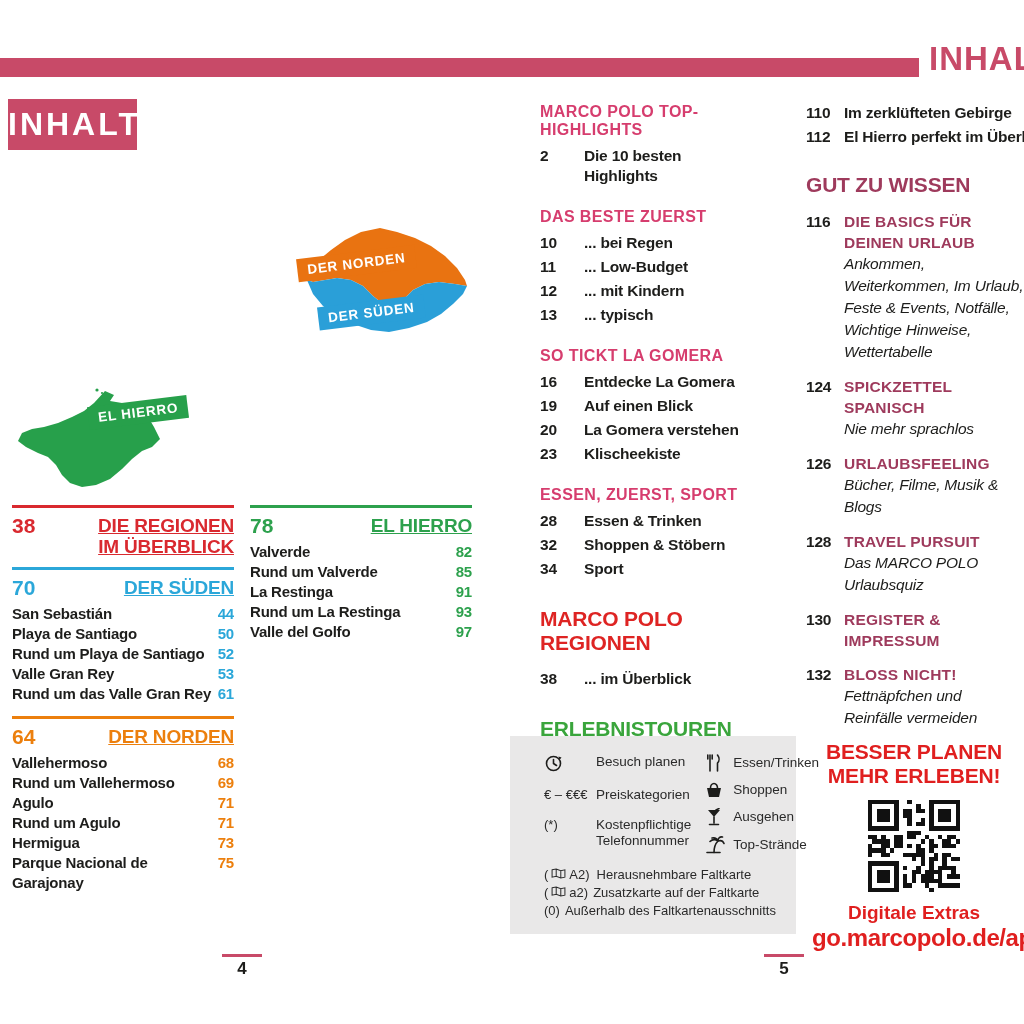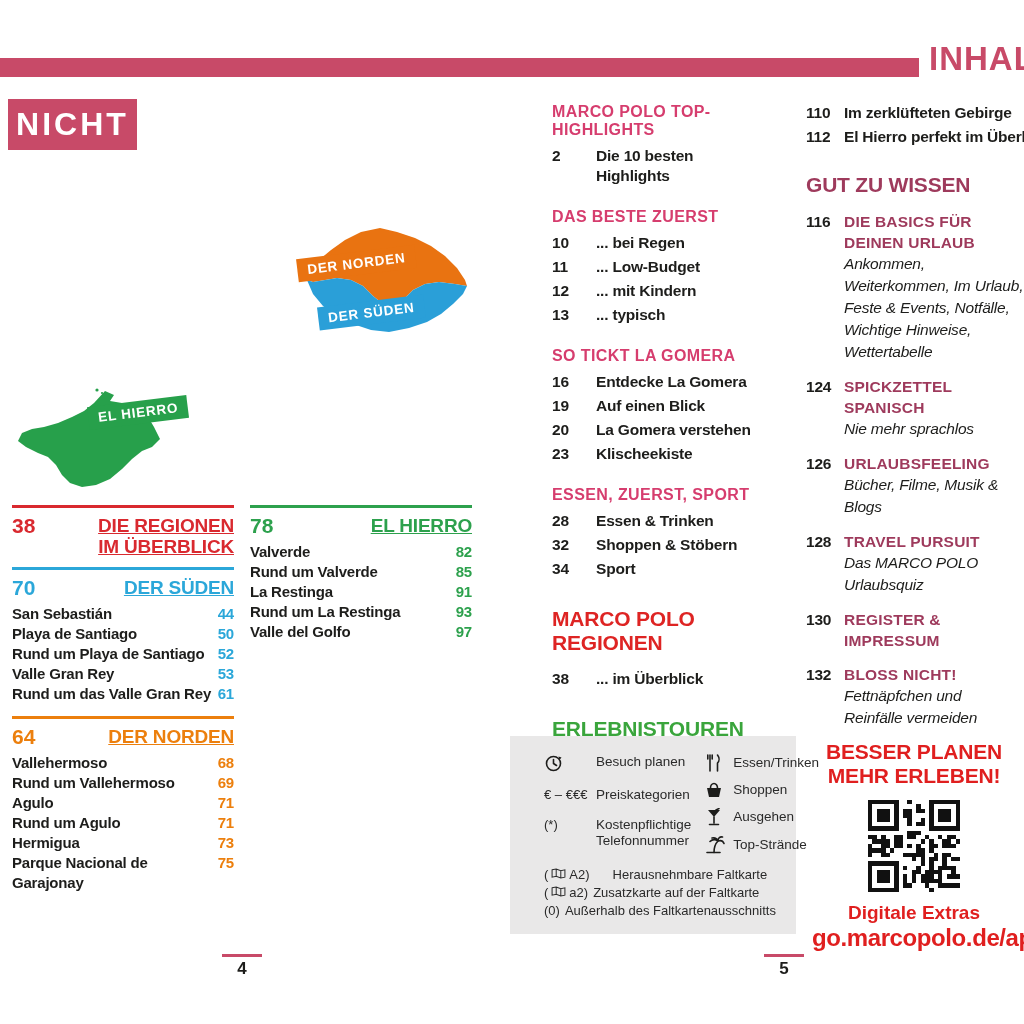--- a/index.html
+++ b/index.html
@@ -21,21 +21,21 @@
   svg.island{position:absolute;}
   .map-tag{position:absolute;color:#fff;font-weight:700;font-size:13.5px;letter-spacing:.8px;
     padding:4px 10px;transform:rotate(-7deg);white-space:nowrap;}
   .tag-norden{left:297px;top:252px;background:var(--orange-island);}
   .tag-sueden{left:318px;top:301px;background:var(--blue-island);}
   .tag-hierro{left:88px;top:401px;background:var(--green-island);}
 
   .col{position:absolute;}
   .col-left{left:12px;top:505px;width:222px;}
   .col-mid2{left:250px;top:505px;width:222px;}
-  .col-mid{left:552px;top:103px;width:208px;}
+  .col-mid{left:540px;top:103px;width:208px;}
   .col-right{left:806px;top:103px;width:218px;}
 
   .rule{height:3px;width:100%;margin-bottom:7px;}
   .rule-red{background:var(--red);}
   .rule-blue{background:var(--blue);margin-top:10px;}
   .rule-orange{background:var(--orange);margin-top:12px;}
   .rule-green{background:var(--green);}
 
   .sec-head{display:flex;justify-content:space-between;align-items:flex-start;margin-bottom:6px;}
   .sec-head .n{font-size:21px;font-weight:700;line-height:21px;}
@@ -90,21 +90,21 @@
   .ico{stroke:#1d1d1b;fill:none;stroke-width:1.6;stroke-linecap:round;stroke-linejoin:round;}
   .ico-fill{fill:#1d1d1b;stroke:none;}
 </style>
 </head>
 <body>
 
 <div class="page">
 
   <div class="topbar"></div>
   <div class="tab-label">INHALT I</div>
-  <div class="title-block">NICHT</div>
+  <div class="title-block">INHALT</div>
 
   <svg class="island" style="left:285px;top:224px" width="190" height="112" viewBox="0 0 190 112">
     <path fill="var(--orange-island)" d="M95,4 L112,8 L130,14 L146,22 L160,32 L172,44 L180,56 L182,62
       L170,60 L154,58 L140,60 L128,66 L118,76 L108,82 L98,80 L88,72 L78,62 L66,56 L52,54 L40,56 L28,58 L22,56
       L26,46 L34,36 L46,26 L60,16 L76,8 Z"></path>
     <path fill="var(--blue-island)" d="M22,56 L28,58 L40,56 L52,54 L66,56 L78,62 L88,72 L98,80 L108,82
       L118,76 L128,66 L140,60 L154,58 L170,60 L182,62 L178,70 L168,80 L156,90 L142,98 L124,104 L104,108
       L86,106 L68,100 L52,92 L38,82 L28,70 Z"></path>
   </svg>
   <div class="map-tag tag-norden">DER NORDEN</div>
@@ -385,21 +385,21 @@
         <span class="lg-label">Top-Strände</span>
       </div>
     </div>
     <div class="legend-notes">
       <div class="note">
         <span>(</span>
         <span><svg width="15" height="11" viewBox="0 0 16 12">
               <path d="M1,2 L5.5,1 L10.5,3 L15,2 V10 L10.5,11 L5.5,9 L1,10 Z M5.5,1 V9 M10.5,3 V11" fill="none" stroke="#2a2a2a" stroke-width="1.1"></path>
             </svg></span>
         <span>A2)</span>
-        <span style="margin-left:20px">Herausnehmbare Faltkarte</span>
+        <span style="margin-left:4px">Herausnehmbare Faltkarte</span>
       </div>
       <div class="note">
         <span>(</span>
         <span><svg width="15" height="11" viewBox="0 0 16 12">
               <path d="M1,2 L5.5,1 L10.5,3 L15,2 V10 L10.5,11 L5.5,9 L1,10 Z M5.5,1 V9 M10.5,3 V11" fill="none" stroke="#2a2a2a" stroke-width="1.1"></path>
             </svg></span>
         <span>a2)</span>
         <span style="margin-left:2px">Zusatzkarte auf der Faltkarte</span>
       </div>
       <div class="note">

